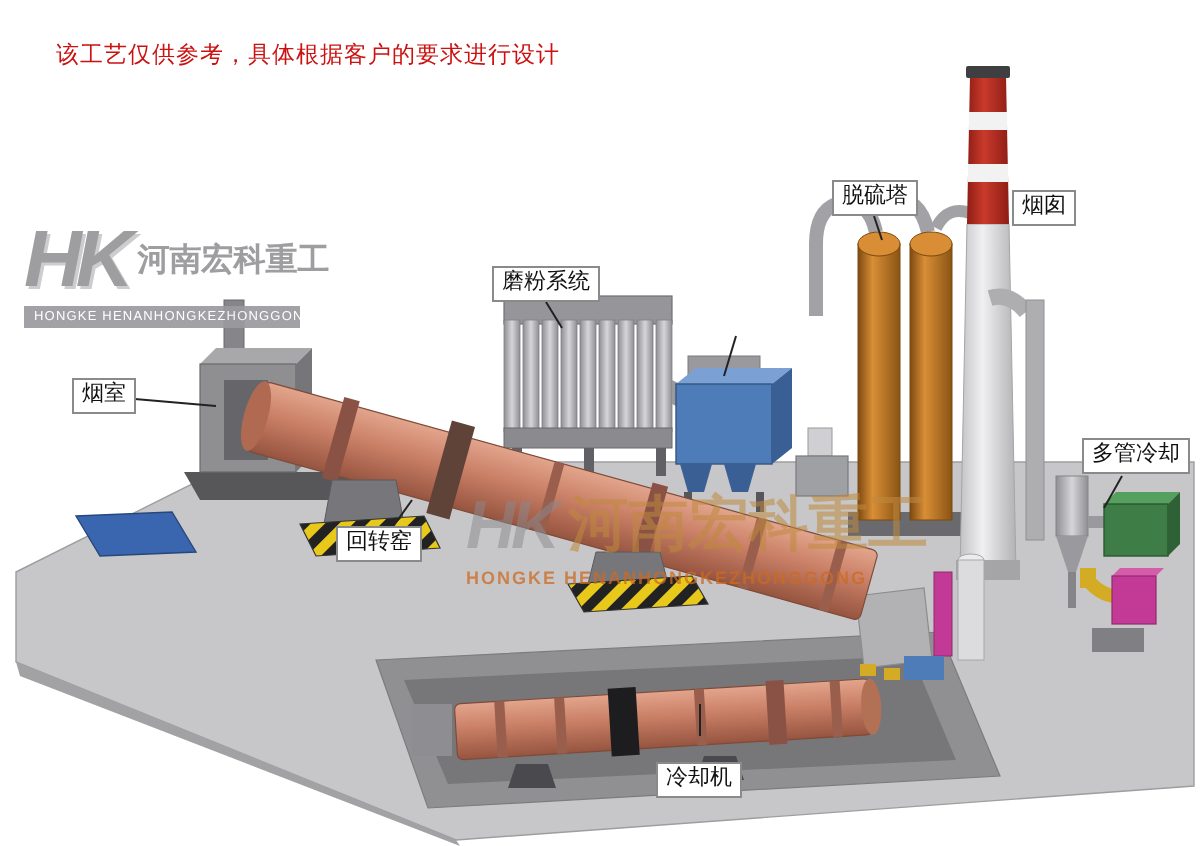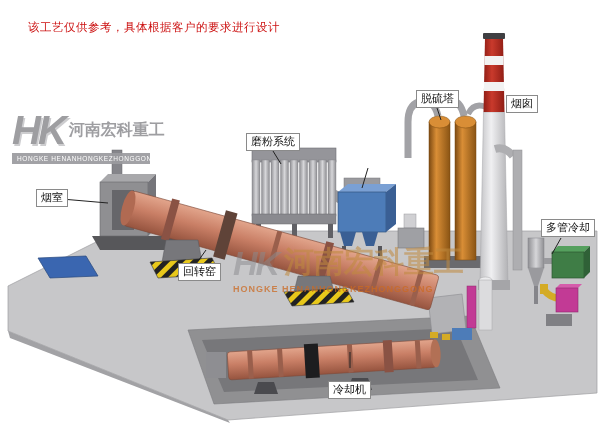--- a/index.html
+++ b/index.html
@@ -230,16 +230,16 @@
       <span class="wm-cn">河南宏科重工</span>
     </div>
     <div class="wm-en">HONGKE HENANHONGKEZHONGGONG</div>
   </div>
 
   <div class="eq-label" style="left:36px;top:189px">烟室</div>
   <div class="eq-label" style="left:246px;top:133px">磨粉系统</div>
   <div class="eq-label" style="left:416px;top:90px">脱硫塔</div>
   <div class="eq-label" style="left:506px;top:95px">烟囱</div>
   <div class="eq-label" style="left:541px;top:219px">多管冷却</div>
-  <div class="eq-label" style="left:178px;top:263px">回转窑</div>
+  <div class="eq-label" style="left:168px;top:263px">回转窑</div>
   <div class="eq-label" style="left:328px;top:381px">冷却机</div>
 
 </div>
 
 </body></html>

